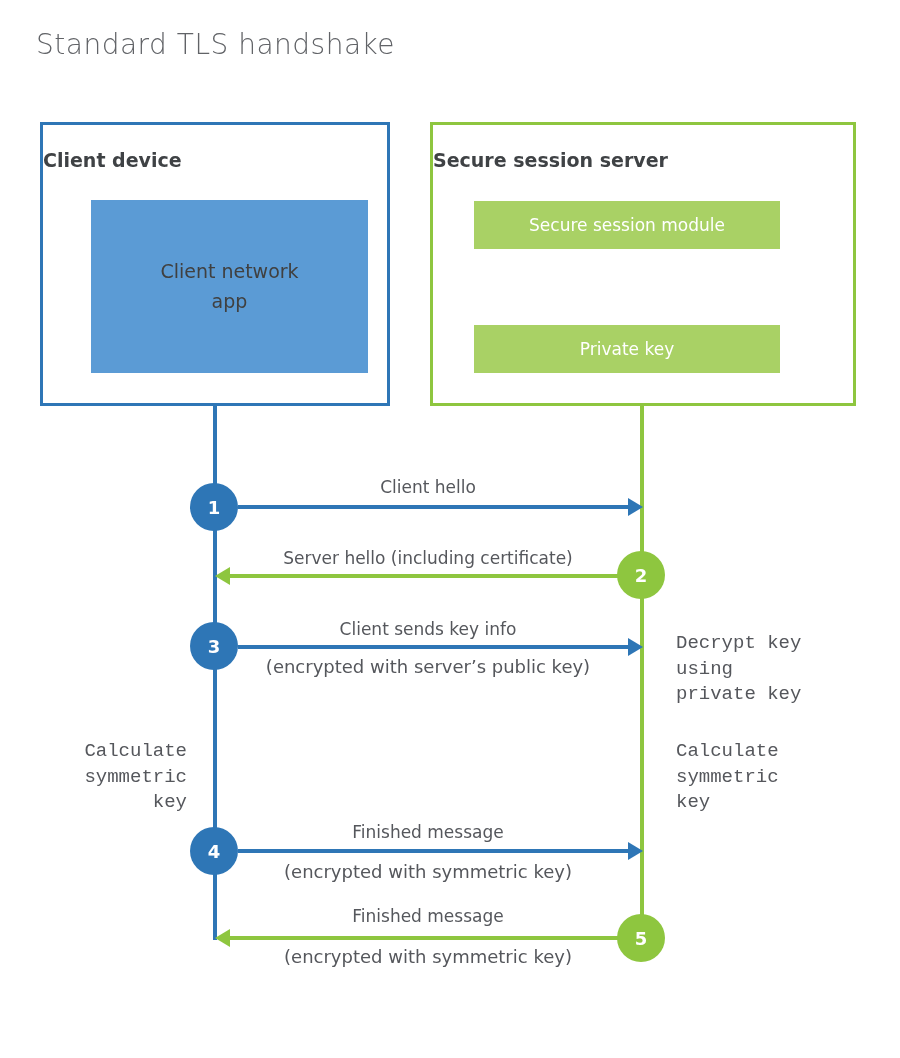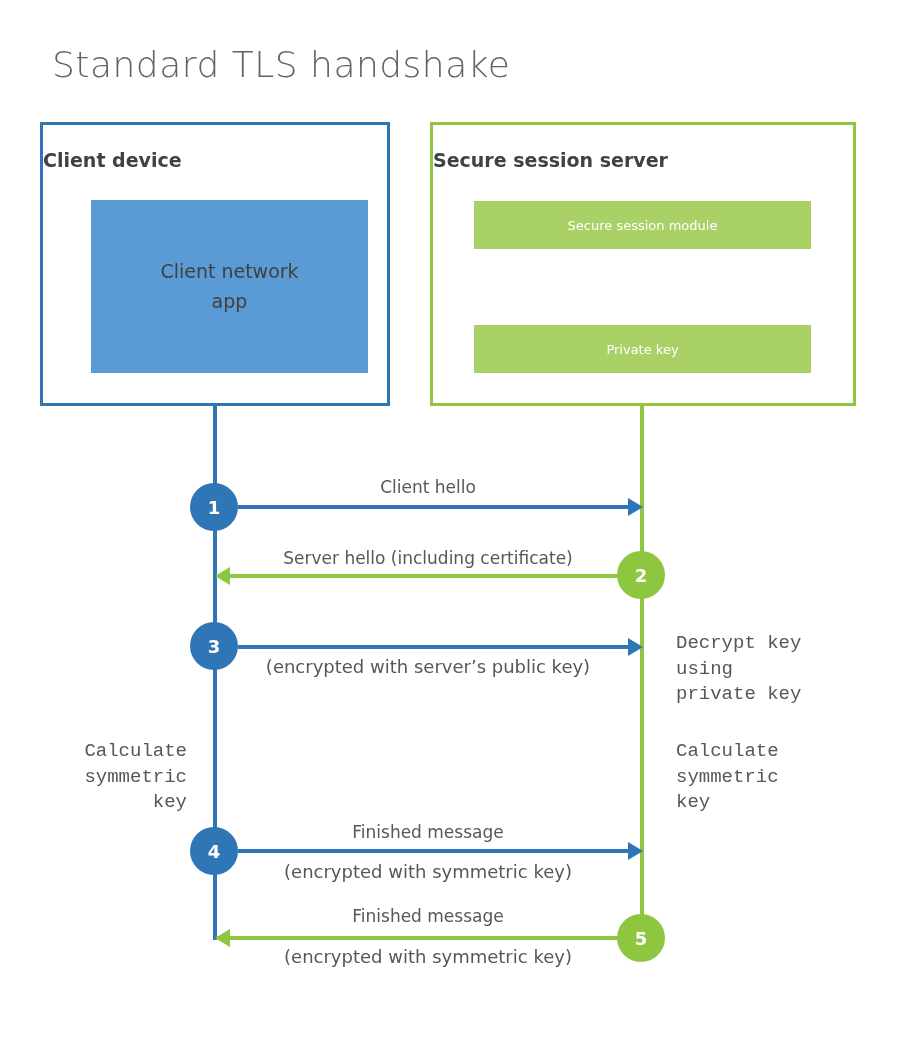--- a/index.html
+++ b/index.html
@@ -1,40 +1,40 @@
 <!DOCTYPE html>
 <html style="--client-blue: #2e76b6; --client-fill: #5b9bd5; --server-green: #8ec63f; --server-fill: #a9d165; --title-text: #616367; --heading-text: #3f4245; --label-text: #55575c;"><head>
 <meta charset="utf-8">
 <style>
   html,body{margin:0;padding:0;background:#ffffff;}
   body{font-family:"DejaVu Sans","Liberation Sans",sans-serif;}
   .canvas{position:relative;width:900px;height:1058px;background:#ffffff;overflow:hidden;}
 
   .page-title{
-    position:absolute;left:36px;top:28px;margin:16px;
-    font-size:36px;font-weight:300;letter-spacing:.5px;
+    position:absolute;left:36px;top:28px;margin:0;
+    font-size:28px;font-weight:300;letter-spacing:.5px;
     color:var(--title-text,#616367);
   }
 
   
   .actor-box{position:absolute;background:#fff;box-sizing:border-box;}
   .actor-box.client{left:40px;top:122px;width:350px;height:284px;border:3px solid var(--client-blue,#2e76b6);}
   .actor-box.server{left:430px;top:122px;width:426px;height:284px;border:3px solid var(--server-green,#8ec63f);}
   .box-title{margin-top:24px;text-align:left;font-size:19px;font-weight:700;color:var(--heading-text,#3f4245);}
 
   .client-app{
     position:absolute;left:35px;top:75px;width:277px;height:173px;
     background:var(--client-fill,#5b9bd5);color:#404040;font-size:19px;
     display:flex;align-items:center;justify-content:center;text-align:center;line-height:1.55;margin-left:13px;
   }
   .client-app span{display:inline-block;max-width:175px;}
 
   .server-module{
-    position:absolute;left:41px;width:337px;height:48px;
-    background:var(--server-fill,#a9d165);color:#fff;font-size:13px;
+    position:absolute;left:41px;width:306px;height:48px;
+    background:var(--server-fill,#a9d165);color:#fff;font-size:17px;
     display:flex;align-items:center;justify-content:center;text-align:center;
   }
   .server-module.m0{top:76px;}
   .server-module.m1{top:138px;}
   .server-module.m2{top:200px;}
 
   
   .lifeline{position:absolute;width:4px;}
   .lifeline.client{left:213px;top:405px;height:535px;background:var(--client-blue,#2e76b6);}
   .lifeline.server{left:640px;top:405px;height:511px;background:var(--server-green,#8ec63f);}
@@ -101,20 +101,21 @@
     <span>1</span>
   </div>
 
   <div class="msg-label" style="top:548px;">Server hello (including certificate)</div>
   <div class="arrow-line green" style="left:229px;top:574px;width:389px;"></div>
   <div class="arrow-head left" style="left:215px;top:567px;"></div>
   <div class="num-circle green" style="left:617px;top:551px;">
     <span>2</span>
   </div>
 
+  <div class="msg-label" style="top:619px;">Client sends key info</div>
   <div class="arrow-line blue" style="left:238px;top:645px;width:391px;"></div>
   <div class="arrow-head right" style="left:628px;top:638px;"></div>
   <div class="msg-sub" style="top:656px;">(encrypted with server’s public key)</div>
   <div class="num-circle blue" style="left:190px;top:622px;">
     <span>3</span>
   </div>
 
   <div class="side-note right" style="left:676px;top:631px;width:135px;">Decrypt key using private key</div>
   <div class="side-note left" style="left:75px;top:739px;width:112px;">Calculate symmetric key</div>
   <div class="side-note right" style="left:676px;top:739px;width:120px;">Calculate symmetric key</div>

